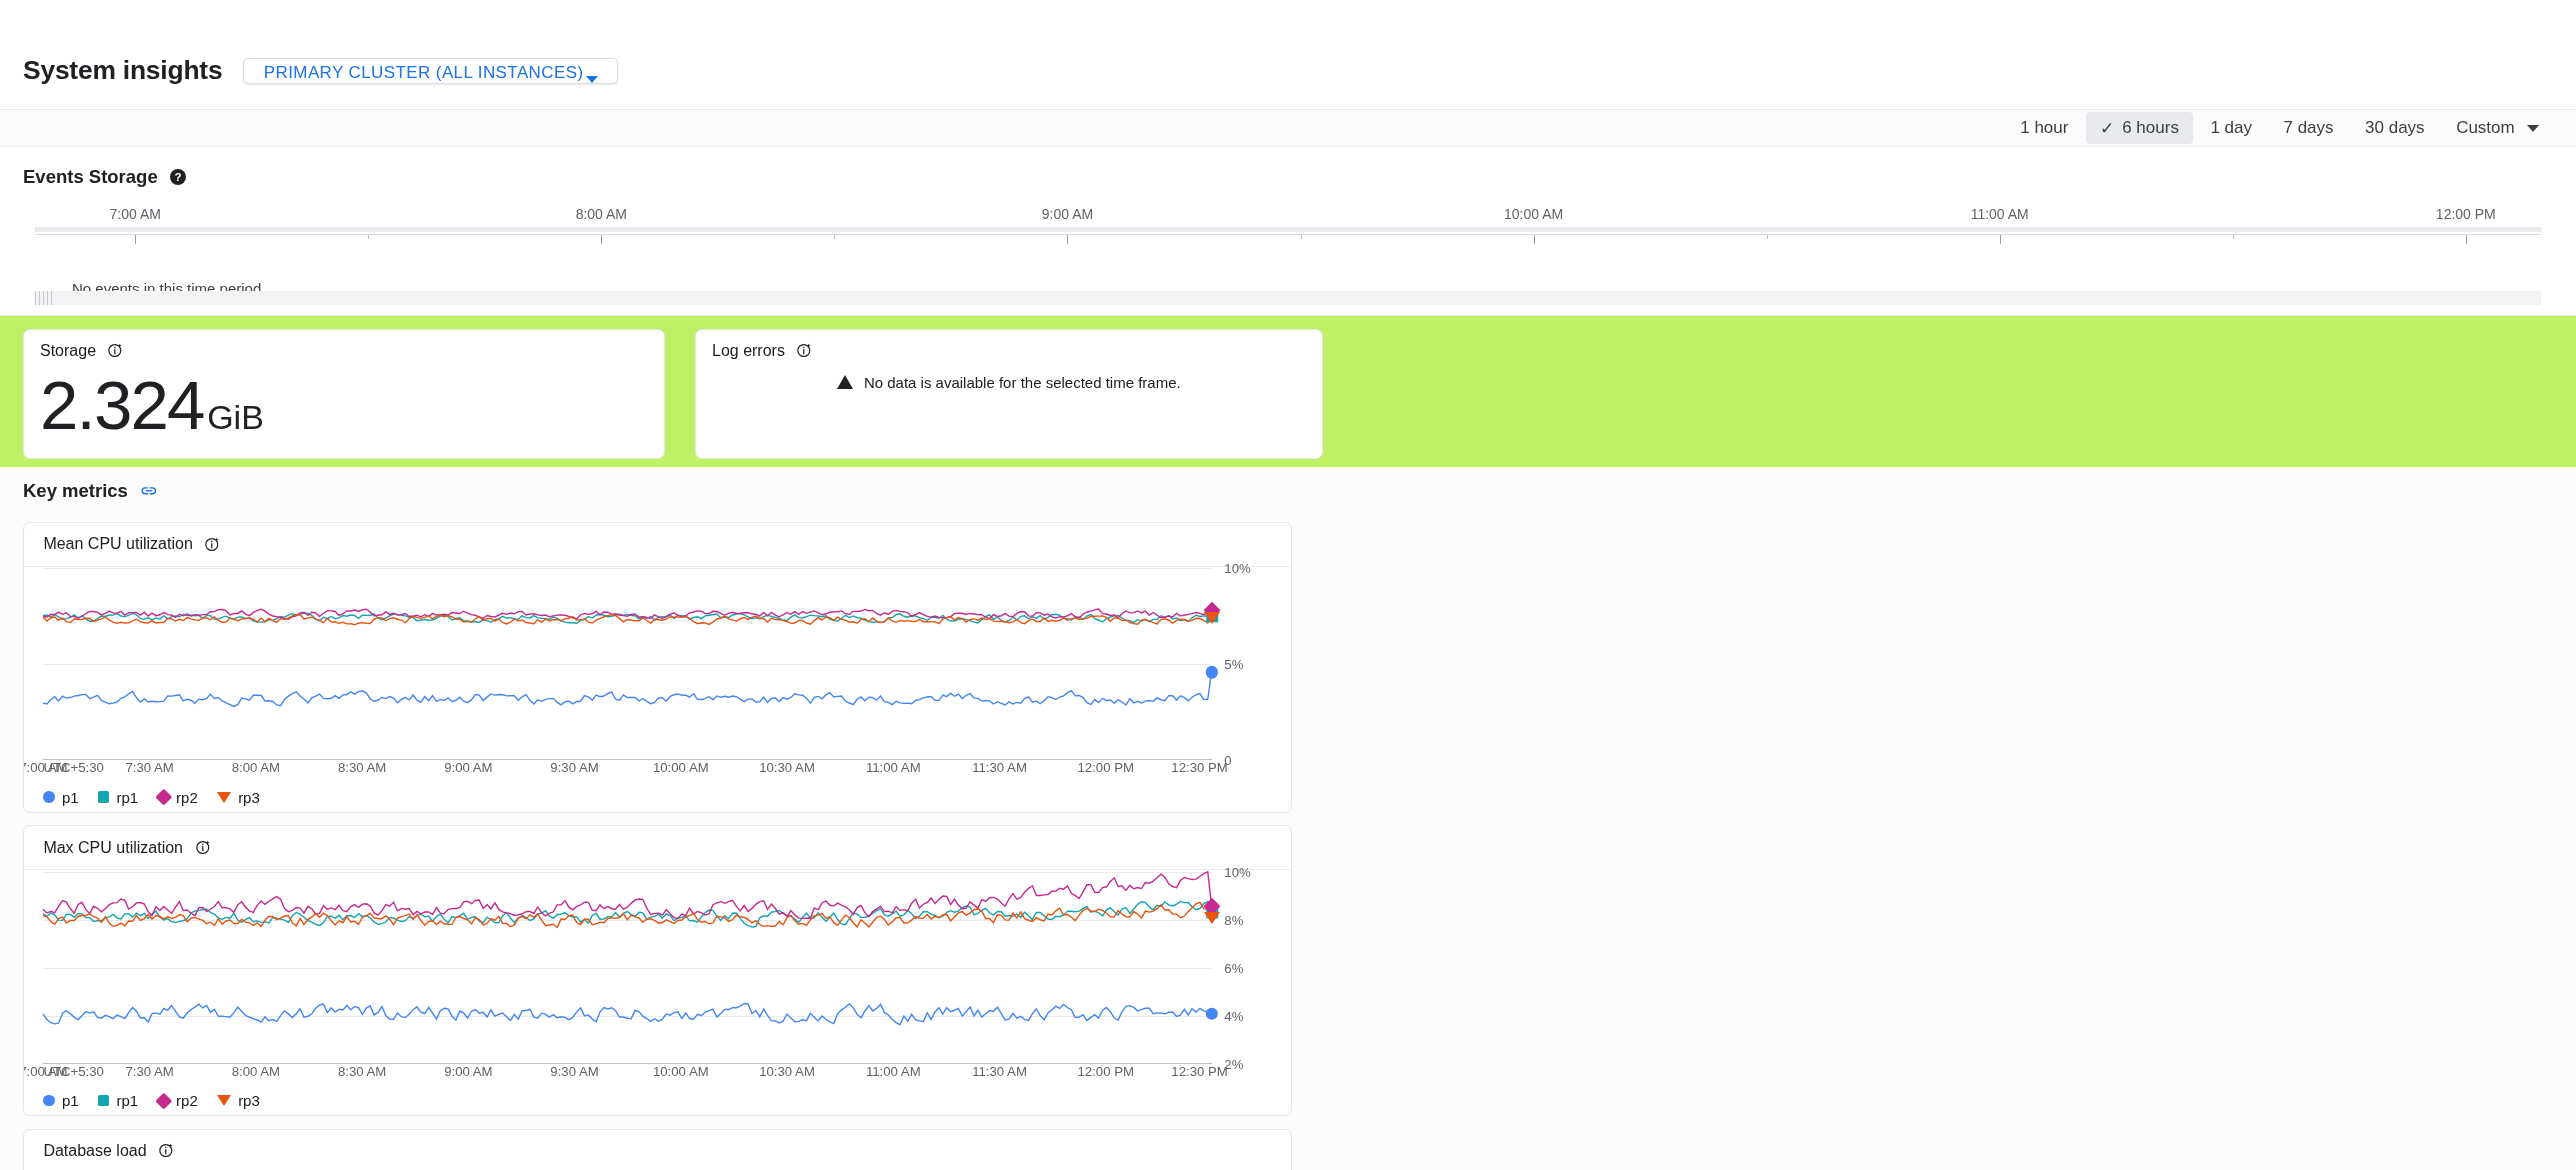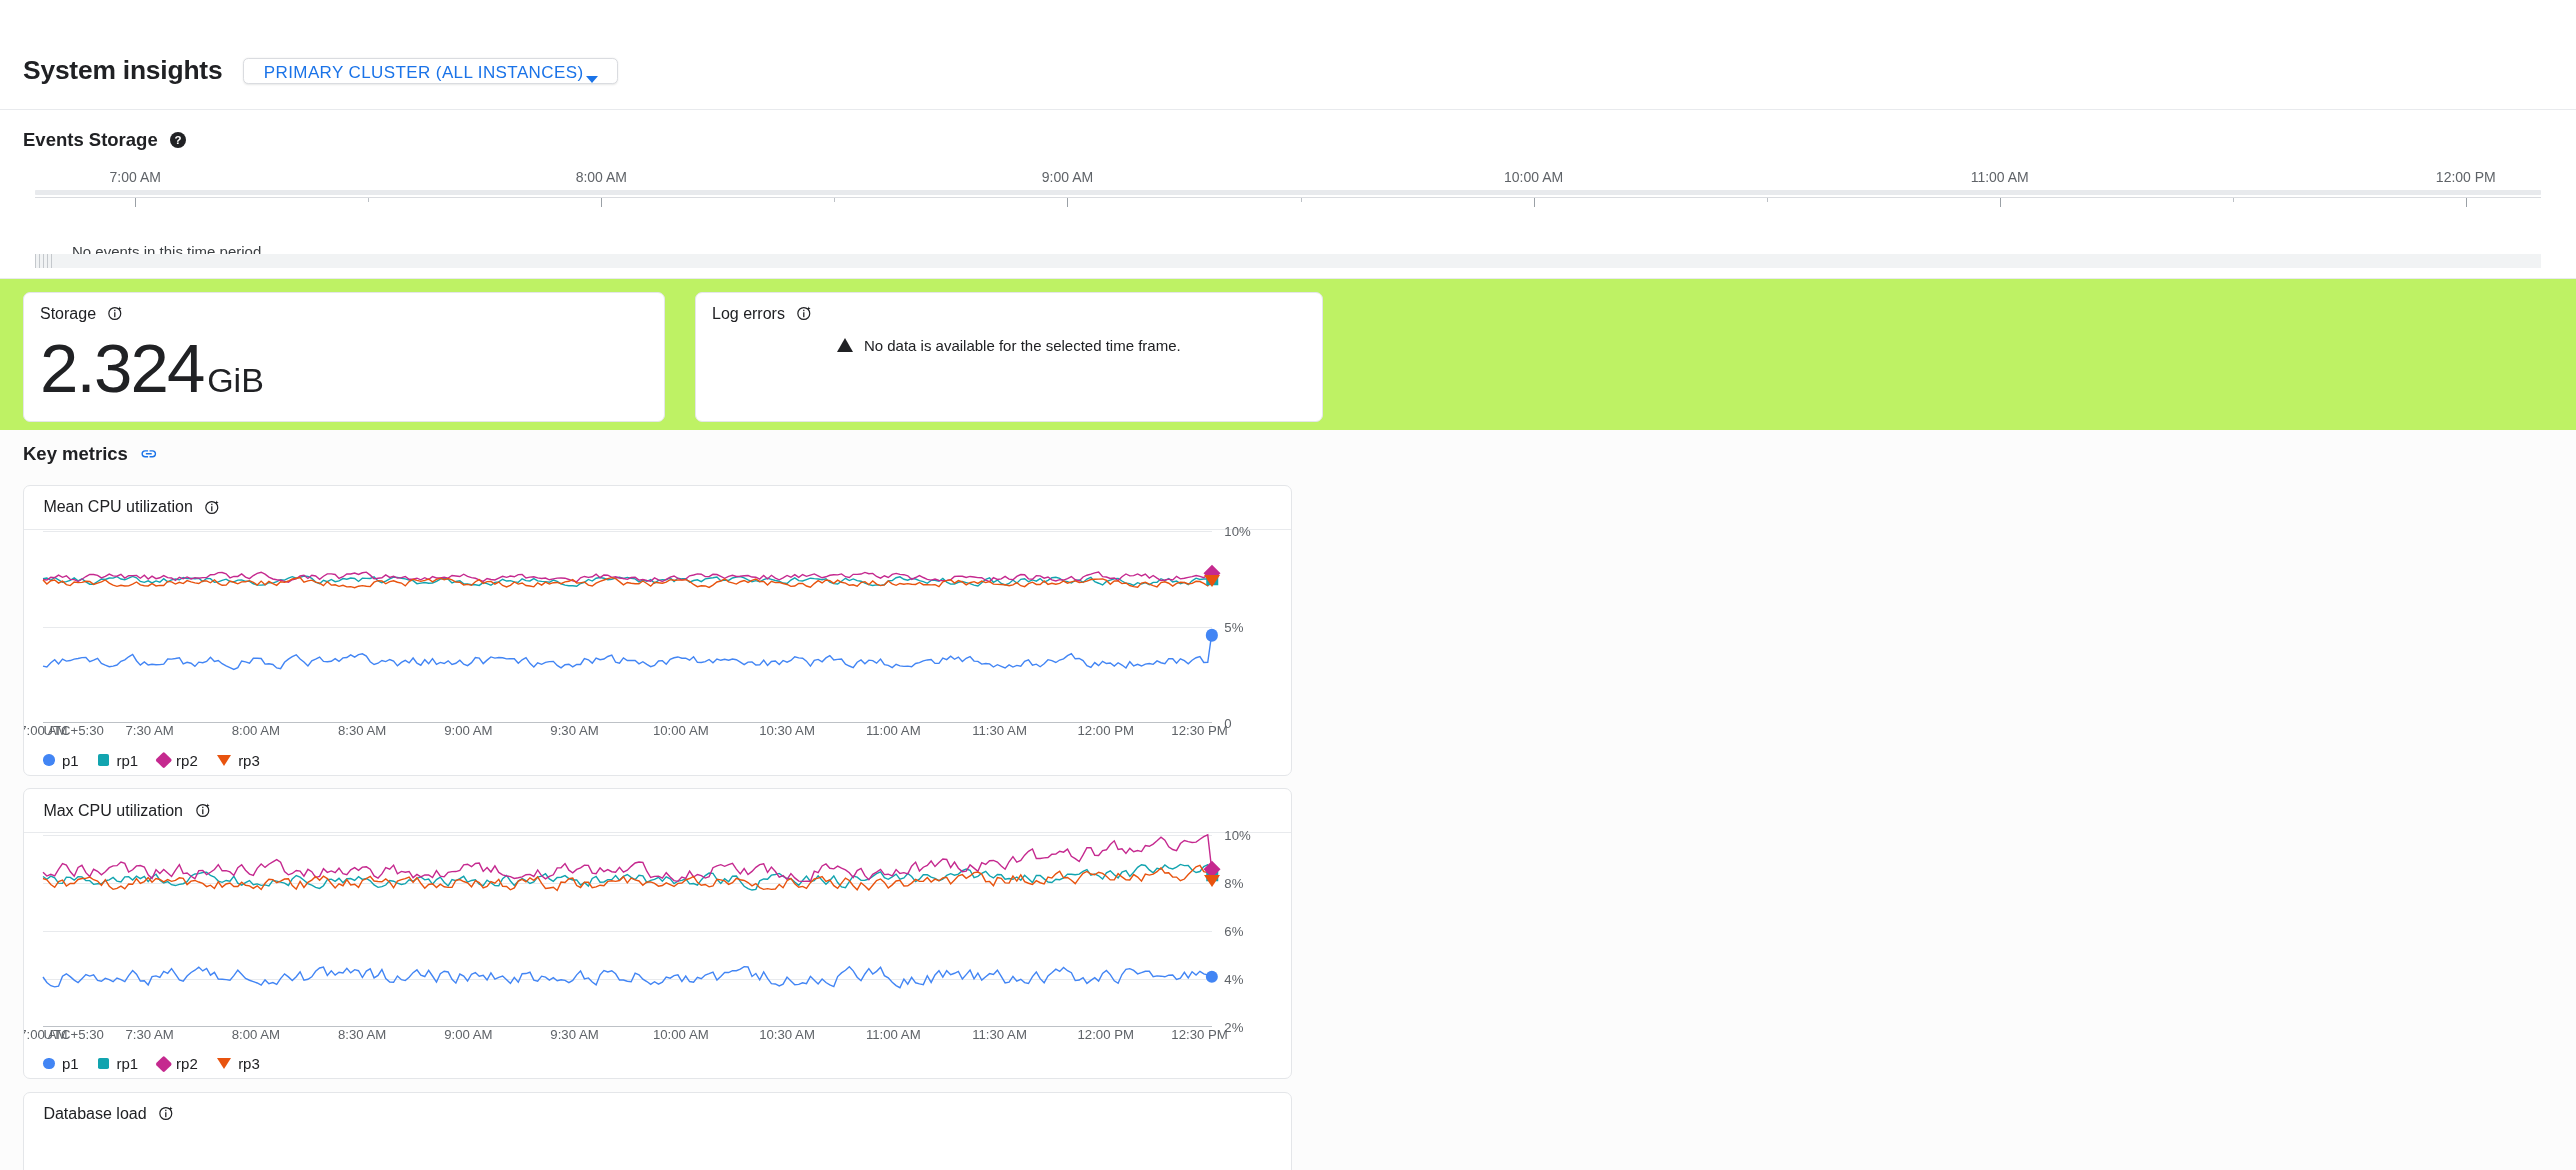--- a/index.html
+++ b/index.html
@@ -139,20 +139,42 @@
 <div class="page">
 
   <div class="header">
     <div class="page-title">System insights</div>
     <div class="cluster-chip">
       <span>PRIMARY CLUSTER (ALL INSTANCES)</span>
       <span class="caret"></span>
     </div>
   </div>
 
+  <div class="range-bar" id="range-bar">
+      <div class="range-opt">
+        <span>1 hour</span>
+      </div>
+      <div class="range-opt selected">
+        <span class="check">✓</span>
+        <span>6 hours</span>
+      </div>
+      <div class="range-opt">
+        <span>1 day</span>
+      </div>
+      <div class="range-opt">
+        <span>7 days</span>
+      </div>
+      <div class="range-opt">
+        <span>30 days</span>
+      </div>
+      <div class="range-opt custom">
+        <span>Custom</span>
+        <span class="caret"></span>
+      </div>
+    </div>
 
   <div class="events-panel">
     <div class="panel-head">
       <span class="panel-title">Events Storage</span>
       <span class="help-icon">?</span>
     </div>
     <div class="timeline-wrap">
       <div class="tl-labels" id="tl-labels">
           <div class="tl-label" style="left: 4%;">7:00 AM</div>
           <div class="tl-label" style="left: 22.6%;">8:00 AM</div>

